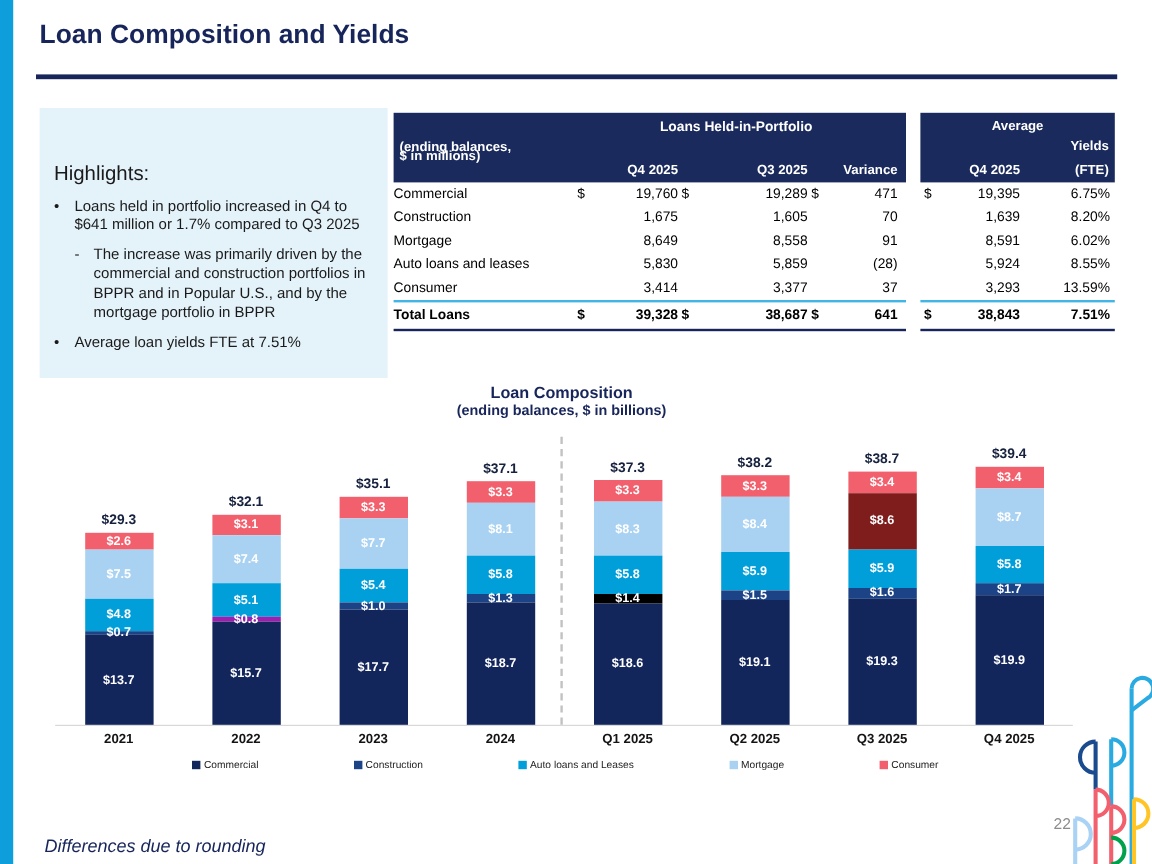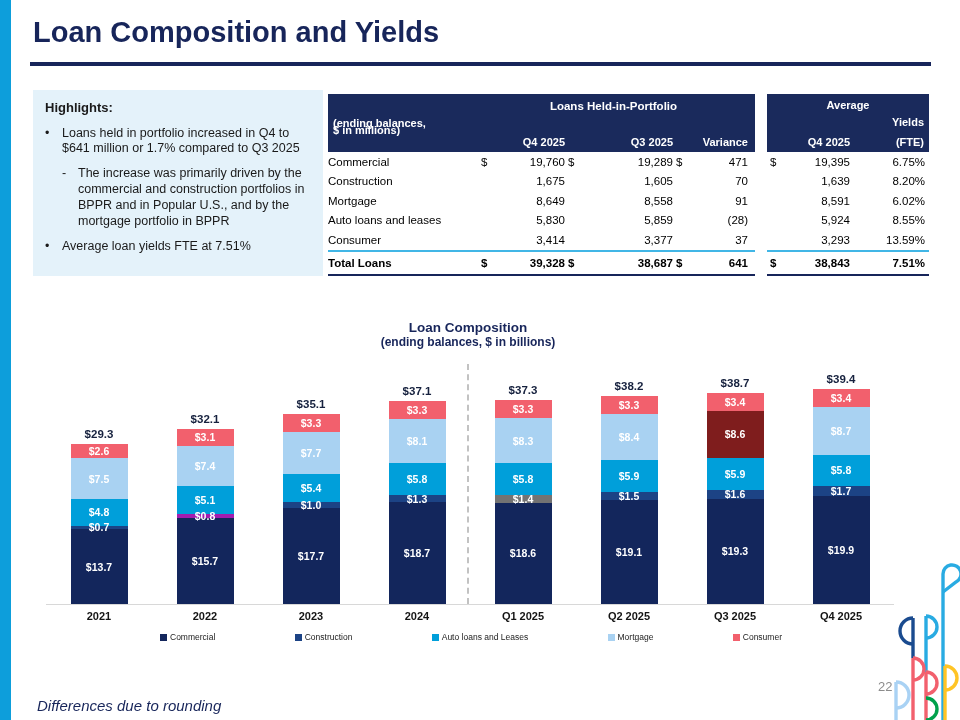--- a/index.html
+++ b/index.html
@@ -1,25 +1,25 @@
 <!DOCTYPE html>
 <html><head>
 <meta charset="utf-8">
 <style>
   html,body{margin:0;padding:0;background:#fff;}
   .slide{position:relative;width:960px;height:720px;background:#fff;overflow:hidden;
          font-family:"Liberation Sans",sans-serif;}
   .edge-stripe{position:absolute;left:0;top:0;width:11px;height:720px;background:#0D9EDB;}
-  .page-title{position:absolute;left:33px;top:16px;font-size:29px;font-weight:bold;color:#17255A;}
+  .page-title{position:absolute;left:33px;top:16px;font-size:22px;font-weight:bold;color:#17255A;}
   .title-rule{position:absolute;left:30px;top:62px;width:901px;height:4px;background:#17255A;}
 
   
   .highlights{position:absolute;left:33px;top:90px;width:264px;background:#E4F2FA;
               padding:10px 14px 12px 12px;font-size:12.5px;color:#1A1A1A;line-height:1.27;}
-  .hl-heading{font-weight:bold;font-size:13px;margin-bottom:9px;}
+  .hl-heading{font-weight:normal;font-size:17px;margin-bottom:9px;margin-top:34px;}
   .bullet{display:flex;margin-bottom:9px;}
   .bullet .marker{flex:none;width:17px;}
   .sub-bullet{margin-left:17px;margin-bottom:9px;display:flex;}
   .sub-bullet .marker{flex:none;width:16px;}
 
   
   .tbl{position:absolute;left:328px;top:94px;width:601px;}
   .ltab{position:absolute;left:0;top:0;width:427px;}
   .rtab{position:absolute;left:439px;top:0;width:162px;}
   .thead{position:relative;height:58px;background:#1A2A5C;color:#fff;font-weight:bold;font-size:11px;}
@@ -289,21 +289,21 @@
         <div class="bar">
           <div class="seg" style="height: 18px; background: rgb(242, 96, 109);">
             <span>$3.3</span>
           </div>
           <div class="seg" style="height: 45.2px; background: rgb(169, 210, 242);">
             <span>$8.3</span>
           </div>
           <div class="seg" style="height: 31.6px; background: rgb(0, 159, 218);">
             <span>$5.8</span>
           </div>
-          <div class="seg" style="height: 7.6px; background: #737373;">
+          <div class="seg" style="height: 7.6px; background: #000000;">
             <span>$1.4</span>
           </div>
           <div class="seg" style="height: 101.4px; background: rgb(19, 38, 92);">
             <span>$18.6</span>
           </div>
         </div>
       </div>
       <div class="slot">
         <div class="btotal">$38.2</div>
         <div class="bar">

